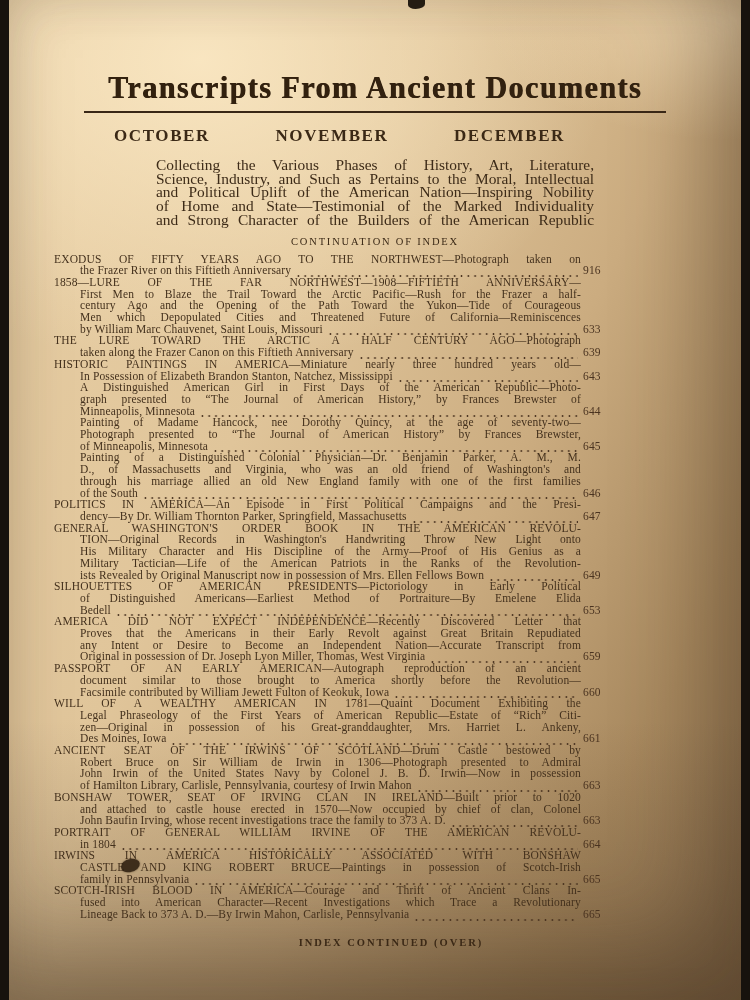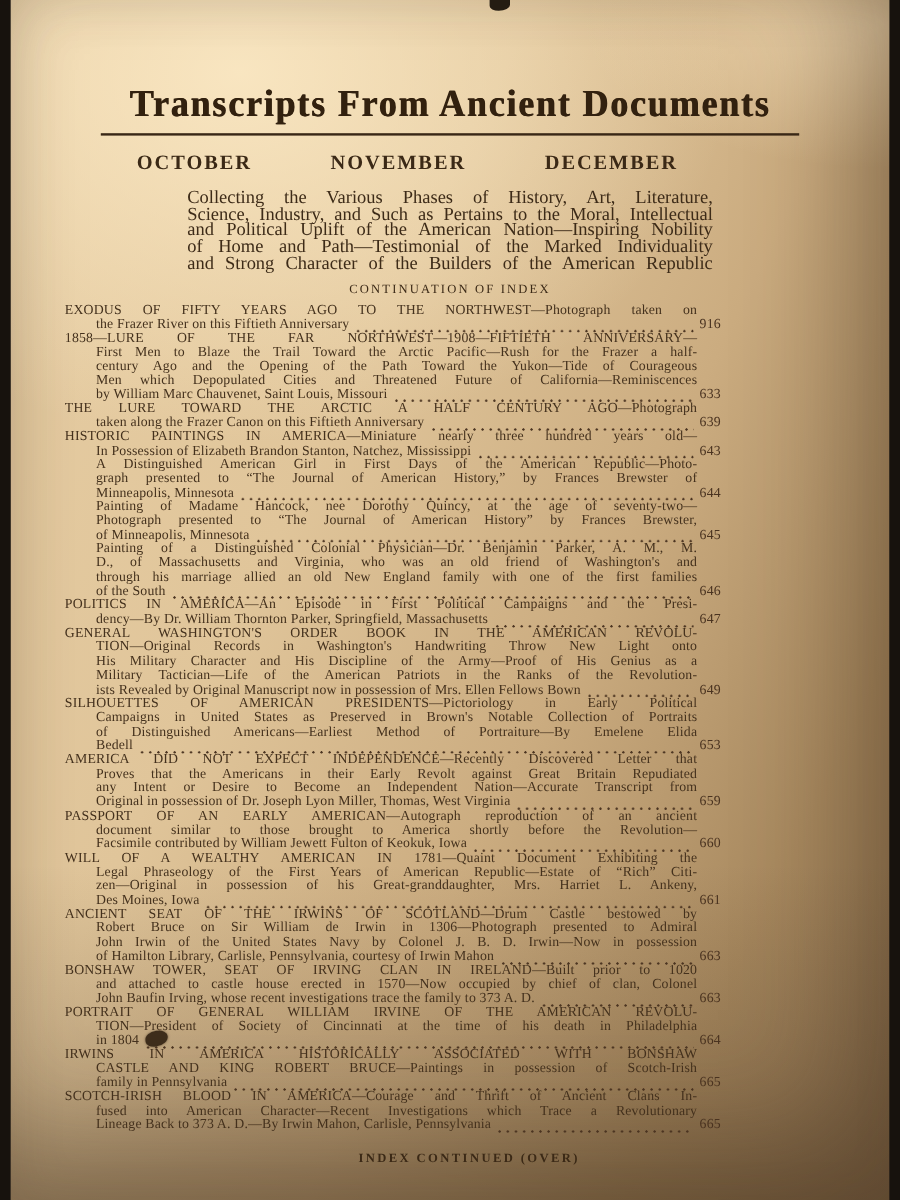--- a/index.html
+++ b/index.html
@@ -135,21 +135,21 @@
   <div class="months">
     <span>OCTOBER</span>
     <span>NOVEMBER</span>
     <span>DECEMBER</span>
   </div>
 
   <div class="mission">
     <div class="mline">Collecting the Various Phases of History, Art, Literature,</div>
     <div class="mline">Science, Industry, and Such as Pertains to the Moral, Intellectual</div>
     <div class="mline">and Political Uplift of the American Nation—Inspiring Nobility</div>
-    <div class="mline">of Home and Path—Testimonial of the Marked Individuality</div>
+    <div class="mline">of Home and State—Testimonial of the Marked Individuality</div>
     <div class="mline">and Strong Character of the Builders of the American Republic</div>
   </div>
 
   <div class="index-heading">CONTINUATION OF INDEX</div>
 
   <div class="entries" id="entries">
       <div class="entry">
         <div class="line">EXODUS OF FIFTY YEARS AGO TO THE NORTHWEST—Photograph taken on</div>
         <div class="line indent last">
           <span class="txt">the Frazer River on this Fiftieth Anniversary</span>
@@ -226,21 +226,20 @@
         <div class="line indent">His Military Character and His Discipline of the Army—Proof of His Genius as a</div>
         <div class="line indent">Military Tactician—Life of the American Patriots in the Ranks of the Revolution-</div>
         <div class="line indent last">
           <span class="txt">ists Revealed by Original Manuscript now in possession of Mrs. Ellen Fellows Bown</span>
           <span class="dots"></span>
           <span class="pg">649</span>
         </div>
       </div>
       <div class="entry">
         <div class="line">SILHOUETTES OF AMERICAN PRESIDENTS—Pictoriology in Early Political</div>
-        <div class="line indent">Campaigns in United States as Preserved in Brown's Notable Collection of Portraits</div>
         <div class="line indent">of Distinguished Americans—Earliest Method of Portraiture—By Emelene Elida</div>
         <div class="line indent last">
           <span class="txt">Bedell </span>
           <span class="dots"></span>
           <span class="pg">653</span>
         </div>
       </div>
       <div class="entry">
         <div class="line">AMERICA DID NOT EXPECT INDEPENDENCE—Recently Discovered Letter that</div>
         <div class="line indent">Proves that the Americans in their Early Revolt against Great Britain Repudiated</div>
@@ -284,21 +283,20 @@
         <div class="line">BONSHAW TOWER, SEAT OF IRVING CLAN IN IRELAND—Built prior to 1020</div>
         <div class="line indent">and attached to castle house erected in 1570—Now occupied by chief of clan, Colonel</div>
         <div class="line indent last">
           <span class="txt">John Baufin Irving, whose recent investigations trace the family to 373 A. D.</span>
           <span class="dots"></span>
           <span class="pg">663</span>
         </div>
       </div>
       <div class="entry">
         <div class="line">PORTRAIT OF GENERAL WILLIAM IRVINE OF THE AMERICAN REVOLU-</div>
-        <div class="line indent">TION—President of Society of Cincinnati at the time of his death in Philadelphia</div>
         <div class="line indent last">
           <span class="txt">in 1804</span>
           <span class="dots"></span>
           <span class="pg">664</span>
         </div>
       </div>
       <div class="entry">
         <div class="line">IRWINS IN AMERICA HISTORICALLY ASSOCIATED WITH BONSHAW</div>
         <div class="line indent">CASTLE AND KING ROBERT BRUCE—Paintings in possession of Scotch-Irish</div>
         <div class="line indent last">

